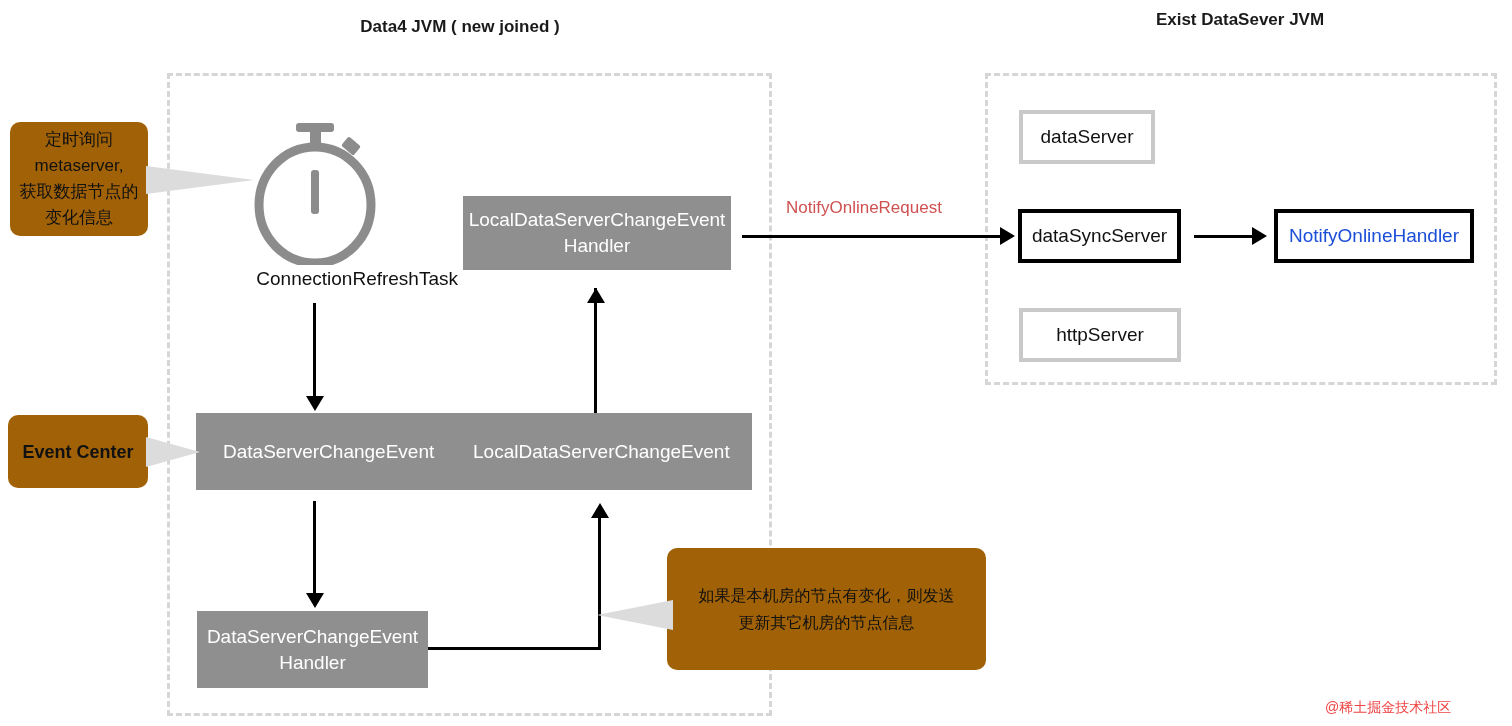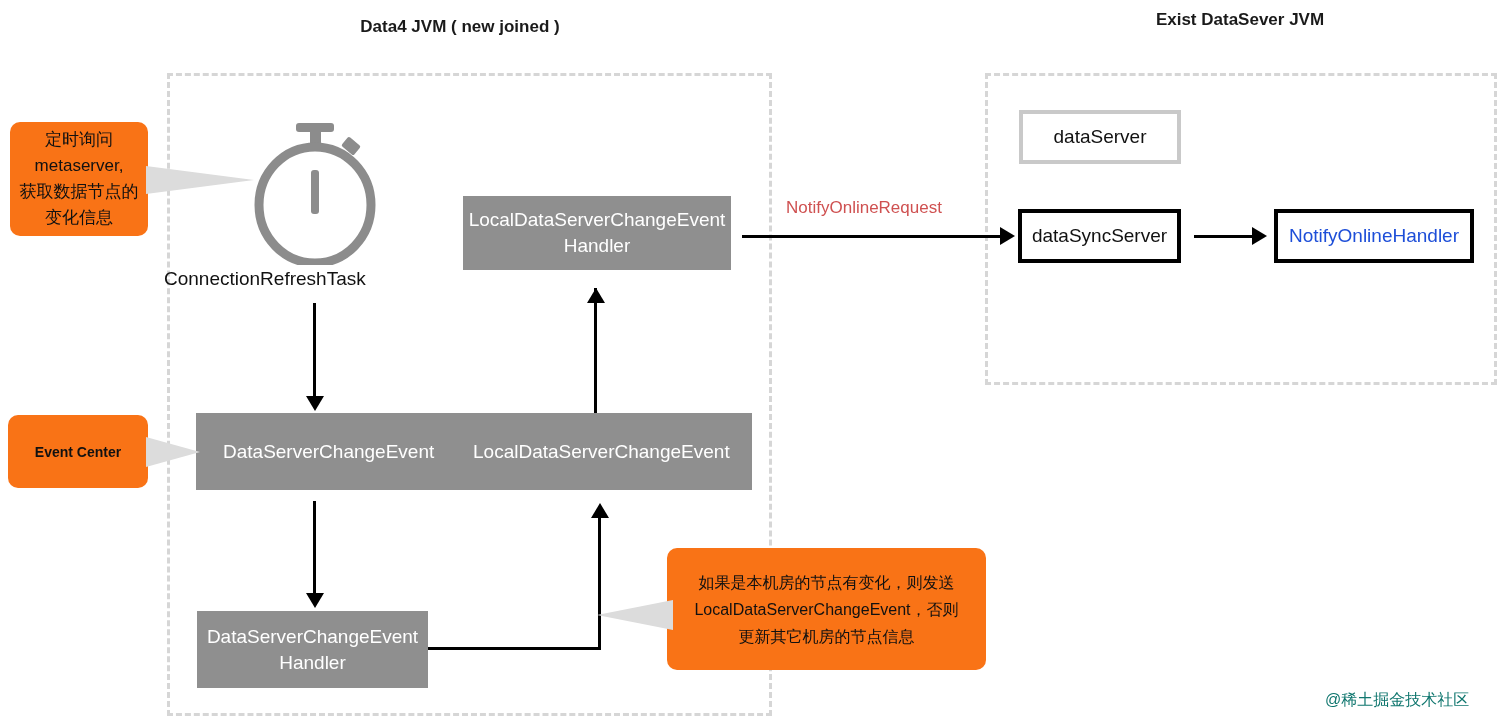--- a/index.html
+++ b/index.html
@@ -65,21 +65,21 @@
     font-size: 19px;
     color: #111111;
     white-space: nowrap;
   }
   .outline-light { border: 4px solid #c9c9c9; }
   .outline-dark  { border: 4px solid #000000; }
   .txt-red { color: #1d4ed8; }
 
   
   .callout {
-    background: #f97316;
+    background: #a16207;
     border-radius: 10px;
     color: #111111;
     display: flex;
     align-items: center;
     justify-content: center;
     text-align: center;
     font-size: 17px;
     line-height: 26px;
   }
 
@@ -109,23 +109,24 @@
     font-size: 19px;
     color: #111111;
     white-space: nowrap;
   }
   .label-red {
     font-size: 17px;
     color: #cf5151;
     white-space: nowrap;
   }
   .watermark {
-    font-size: 16px;
-    color: #0f766e;
-    white-space: nowrap;
+    font-size: 14px;
+    color: #ef4444;
+    white-space: nowrap;
+    margin-top: 9px;
   }
 </style>
 </head>
 <body>
 
 <div id="canvas">
 
   <div class="abs diagram-title" style="left:300px; top:17px; width:320px;">Data4 JVM ( new joined )</div>
   <div class="abs diagram-title" style="left:1090px; top:10px; width:300px;">Exist DataSever JVM</div>
 
@@ -134,21 +135,21 @@
 
   <div class="abs" style="left:250px; top:115px; width:130px; height:150px;">
     <svg width="130" height="150" viewBox="0 0 130 150">
       <rect x="46" y="8" width="38" height="9" rx="3" fill="#8c8c8c"></rect>
       <rect x="60" y="14" width="11" height="18" fill="#8c8c8c"></rect>
       <rect x="93" y="25" width="16" height="12" rx="2" fill="#8c8c8c" transform="rotate(40 101 31)"></rect>
       <ellipse cx="65" cy="90" rx="56" ry="58" fill="none" stroke="#8c8c8c" stroke-width="9"></ellipse>
       <rect x="61" y="55" width="8" height="44" rx="3" fill="#8c8c8c"></rect>
     </svg>
   </div>
-  <div class="abs label-plain" style="left:164px; top:268px; width:270px; text-align:left;">ConnectionRefreshTask</div>
+  <div class="abs label-plain" style="left:188px; top:268px; width:270px; text-align:right;">ConnectionRefreshTask</div>
 
   <div class="abs callout" style="left:10px; top:122px; width:138px; height:114px;">
     <div>
       <div>定时询问</div>
       <div>metaserver,</div>
       <div>获取数据节点的</div>
       <div>变化信息</div>
     </div>
   </div>
   <div class="abs" style="left:146px; top:160px; width:110px; height:40px;">
@@ -172,21 +173,21 @@
   <div class="abs arrow-head-up" style="left:587px; top:288px;"></div>
 
   <div class="abs arrow-line-v" style="left:313px; top:303px; height:93px;"></div>
   <div class="abs arrow-head-down" style="left:306px; top:396px;"></div>
 
   <div class="abs gray-bar" style="left:196px; top:413px; width:556px; height:77px;">
     <span class="evt" style="left:27px;">DataServerChangeEvent</span>
     <span class="evt" style="left:277px;">LocalDataServerChangeEvent</span>
   </div>
 
-  <div class="abs callout" style="left:8px; top:415px; width:140px; height:73px; font-weight:bold; font-size:14px;">
+  <div class="abs callout" style="left:8px; top:415px; width:140px; height:73px; font-weight:bold; font-size:18px;">
     <span>Event Center</span>
   </div>
   <div class="abs" style="left:146px; top:432px; width:56px; height:40px;">
     <svg width="56" height="40" viewBox="0 0 56 40">
       <polygon points="0,5 54,20 0,35" fill="#dcdcdc"></polygon>
     </svg>
   </div>
 
   <div class="abs arrow-line-v" style="left:313px; top:501px; height:92px;"></div>
   <div class="abs arrow-head-down" style="left:306px; top:593px;"></div>
@@ -198,38 +199,40 @@
     </div>
   </div>
 
   <div class="abs arrow-line-h" style="left:428px; top:647px; width:173px;"></div>
   <div class="abs arrow-line-v" style="left:598px; top:518px; height:132px;"></div>
   <div class="abs arrow-head-up" style="left:591px; top:503px;"></div>
 
   <div class="abs callout" style="left:667px; top:548px; width:319px; height:122px;">
     <div style="font-size:16px; line-height:27px;">
       <div>如果是本机房的节点有变化，则发送</div>
-      <div>LocalDataServerChangeEvent，否则</div>
       <div>更新其它机房的节点信息</div>
     </div>
   </div>
   <div class="abs" style="left:597px; top:595px; width:78px; height:40px;">
     <svg width="78" height="40" viewBox="0 0 78 40">
       <polygon points="0,20 76,5 76,35" fill="#dcdcdc"></polygon>
     </svg>
   </div>
 
-  <div class="abs outline-box outline-light" style="left:1019px; top:110px; width:162px; height:54px;">
+  <div class="abs outline-box outline-light" style="left:1019px; top:110px; width:136px; height:54px;">
     <span>dataServer</span>
   </div>
 
   <div class="abs outline-box outline-dark" style="left:1018px; top:209px; width:163px; height:54px;">
     <span>dataSyncServer</span>
   </div>
 
+  <div class="abs outline-box outline-light" style="left:1019px; top:308px; width:162px; height:54px;">
+    <span>httpServer</span>
+  </div>
 
   <div class="abs arrow-line-h" style="left:1194px; top:235px; width:62px;"></div>
   <div class="abs arrow-head-right" style="left:1252px; top:227px;"></div>
 
   <div class="abs outline-box outline-dark" style="left:1274px; top:209px; width:200px; height:54px;">
     <span class="txt-red">NotifyOnlineHandler</span>
   </div>
 
   <div class="abs watermark" style="left:1325px; top:690px;">@稀土掘金技术社区</div>
 

